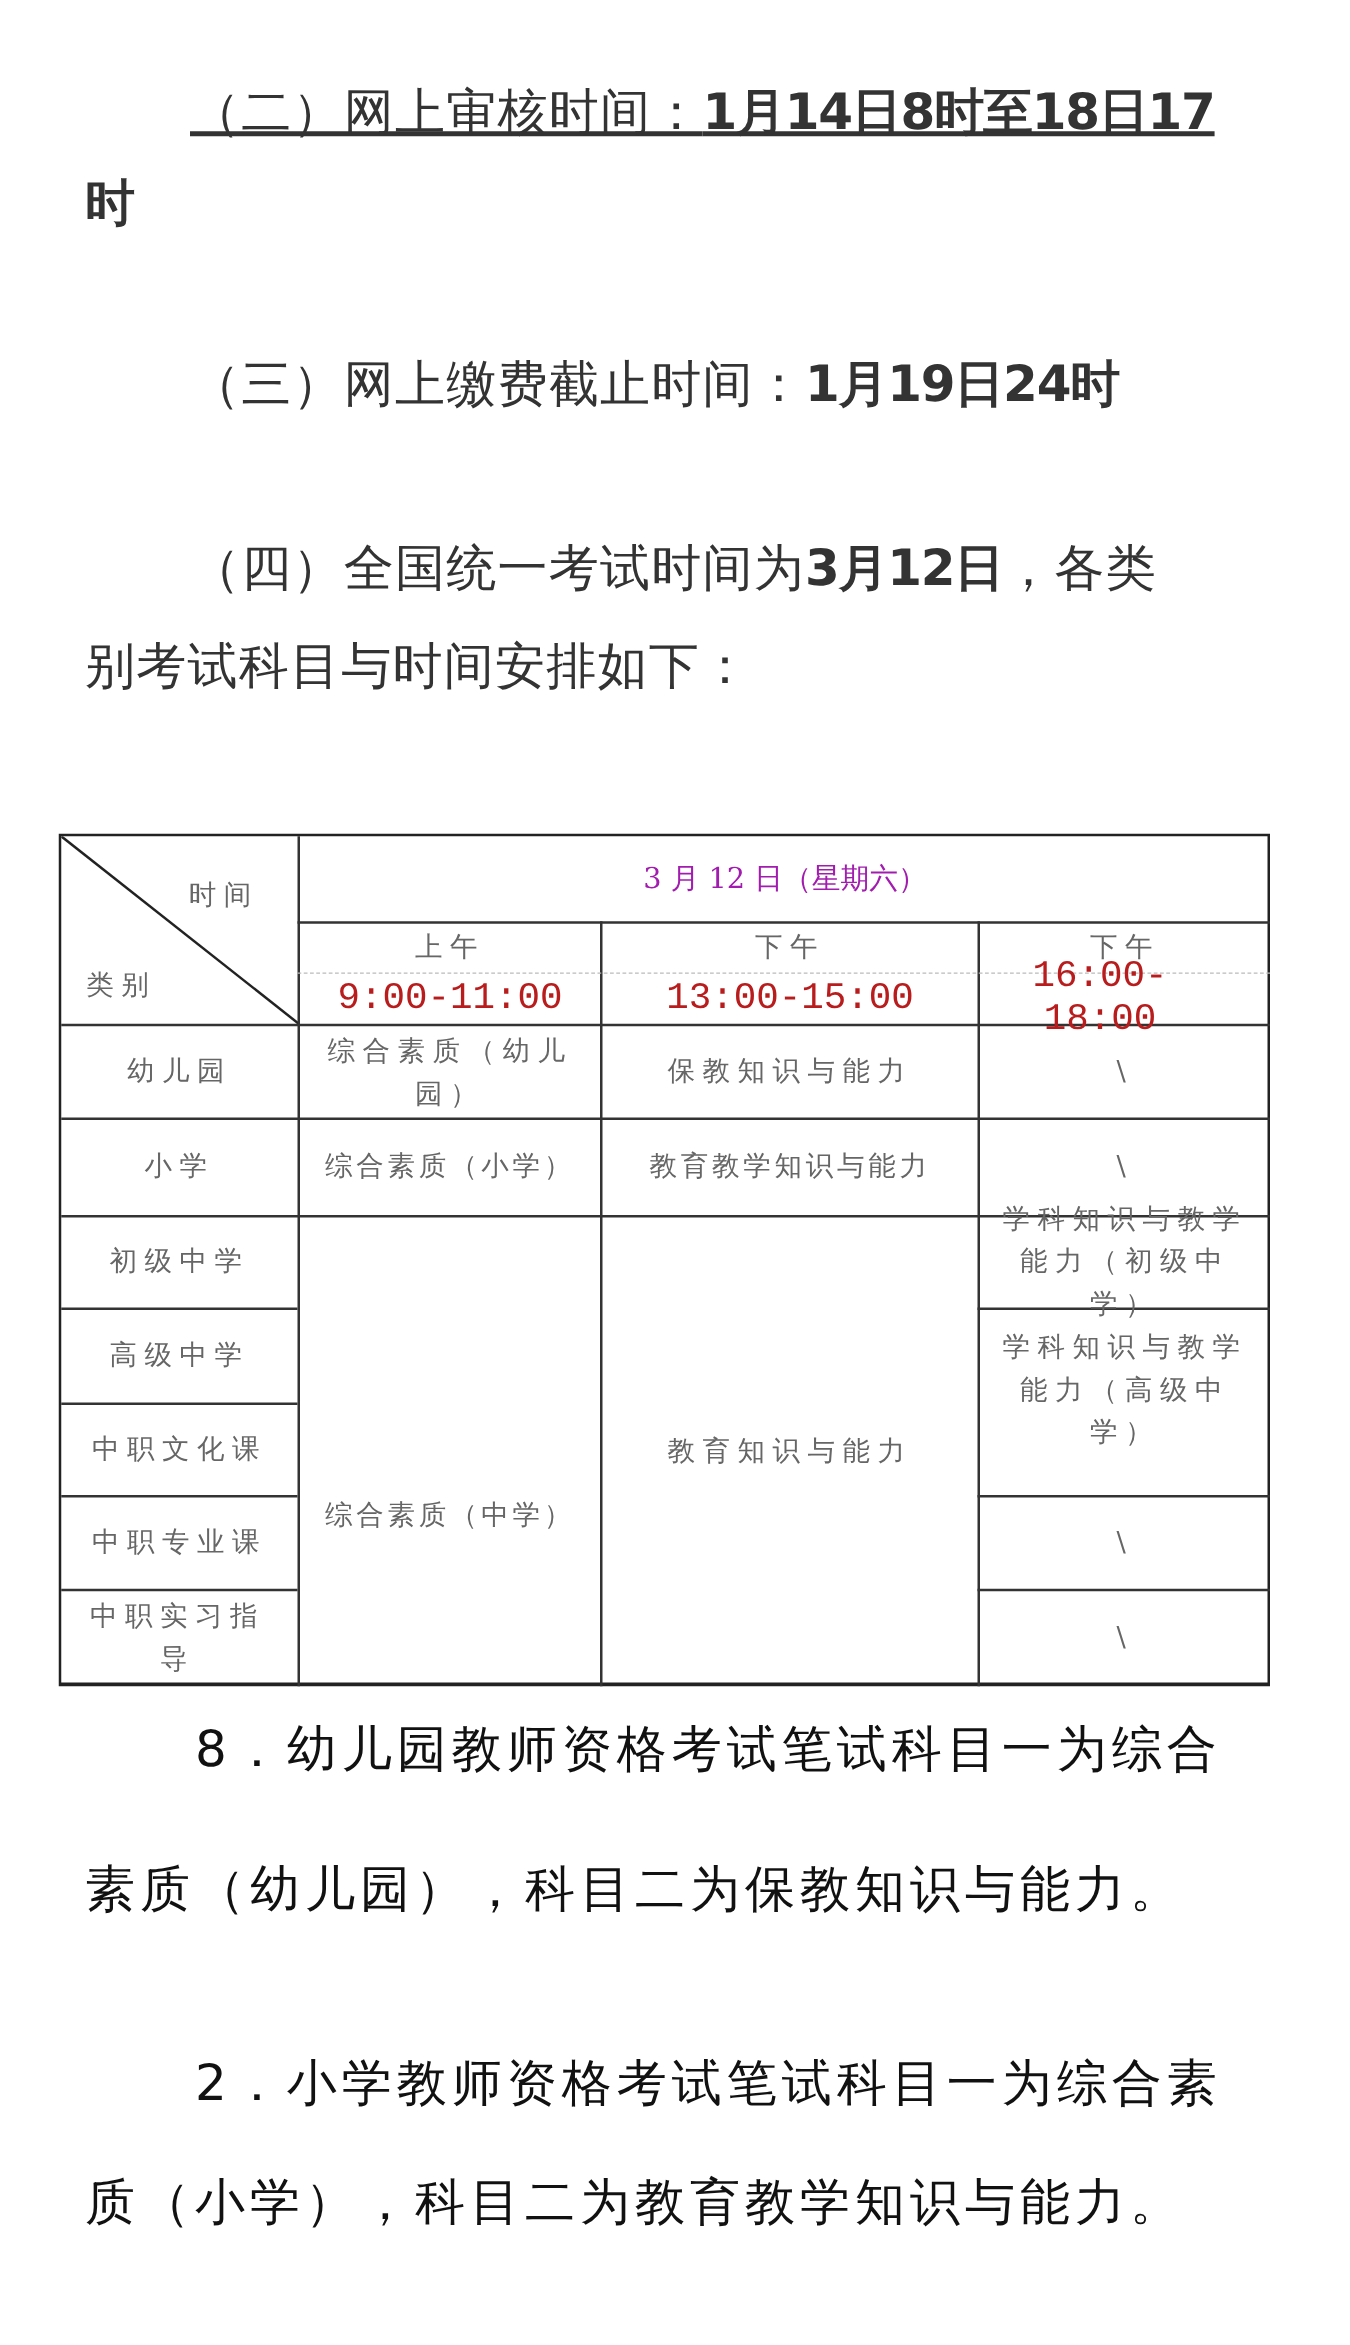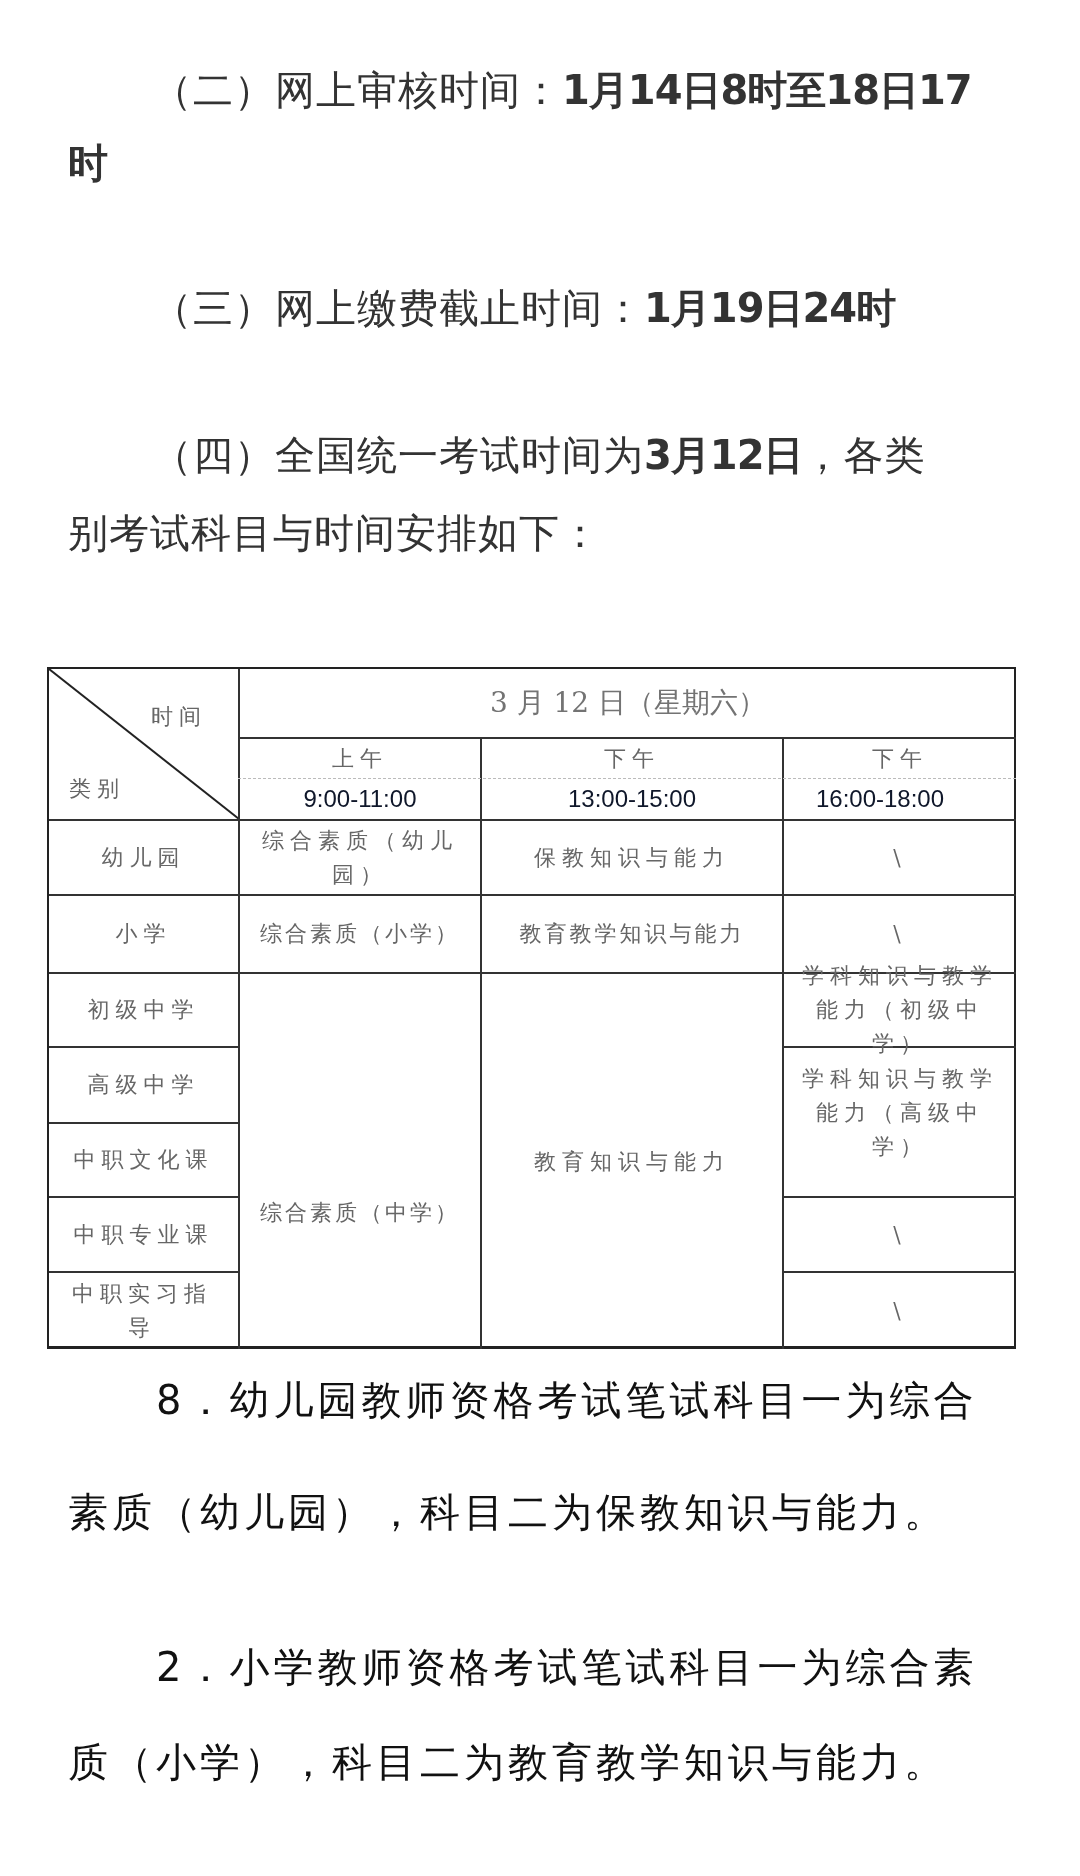--- a/index.html
+++ b/index.html
@@ -14,28 +14,28 @@
 
   
   .tbl { position: absolute; left: 47px; top: 667px; width: 969px; height: 682px;
          border: 2px solid #222; border-bottom-width: 3px; box-sizing: border-box; }
   .hl { position: absolute; height: 0; border-top: 2px solid #333; }
   .vl { position: absolute; width: 0; border-left: 2px solid #333; }
   .dl { position: absolute; height: 0; border-top: 1px dashed #bbbbbb; }
   .cell { position: absolute; display: flex; align-items: center; justify-content: center;
           text-align: center; color: #666666; font-size: 22px; letter-spacing: 6px;
           line-height: 34px; font-family: "DejaVu Serif", serif; box-sizing: border-box; padding: 0 4px; }
-  .cell.dark { color: #737373; letter-spacing: 0; font-size: 28px; }
-  .cell.time { color: #0f172a; letter-spacing: 0; font-size: 24px; font-family: Liberation Sans, sans-serif; }
+  .cell.dark { color: #a21caf; letter-spacing: 0; font-size: 23px; }
+  .cell.time { color: #b91c1c; letter-spacing: 0; font-size: 30px; font-family: Liberation Mono, monospace; }
   .diag { position: absolute; left: 0; top: 0; }
 </style>
 </head>
 <body>
 
-<div class="line" style="top:60px;">
+<div class="line" style="top:60px;text-decoration:underline;">
   <span style="display:inline-block;width:84px;"></span><span>（二）网上审核时间：</span><b>1月14日8时至18日17</b>
 </div>
 <div class="line" style="top:133px;">
   <b>时</b>
 </div>
 
 <div class="line" style="top:278px;">
   <span style="display:inline-block;width:84px;"></span><span>（三）网上缴费截止时间：</span><b>1月19日24时</b>
 </div>
 

